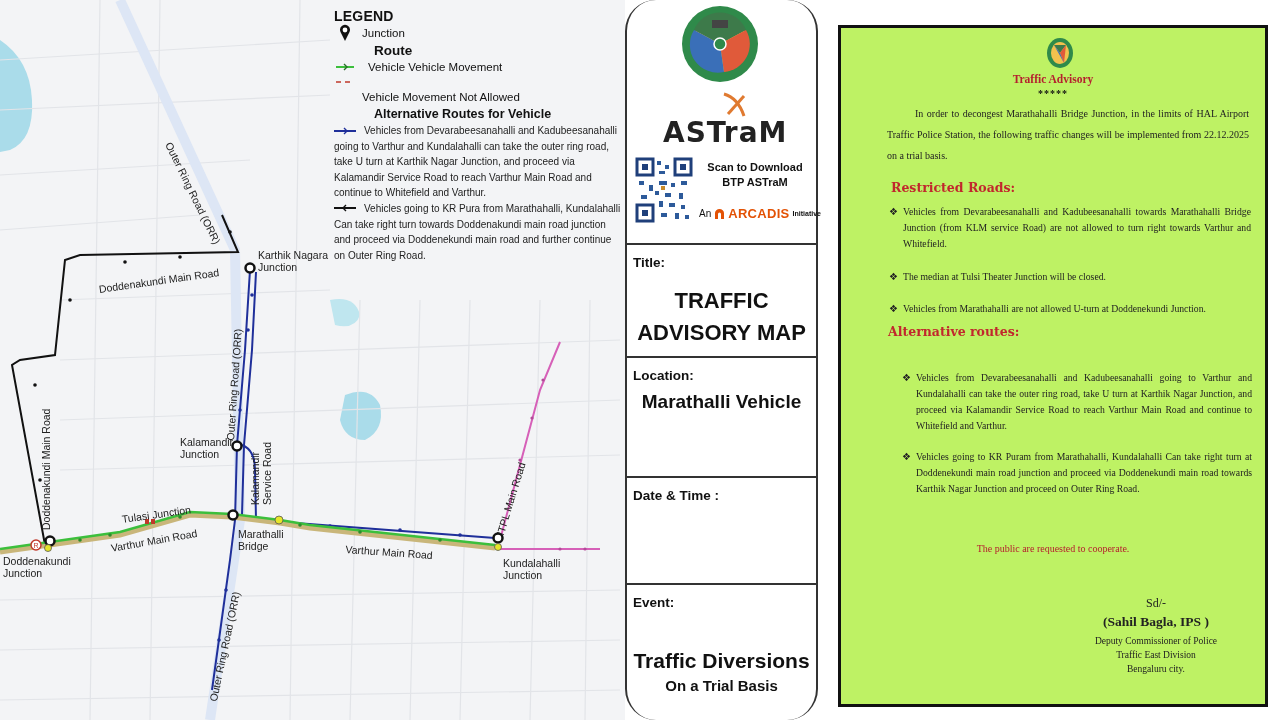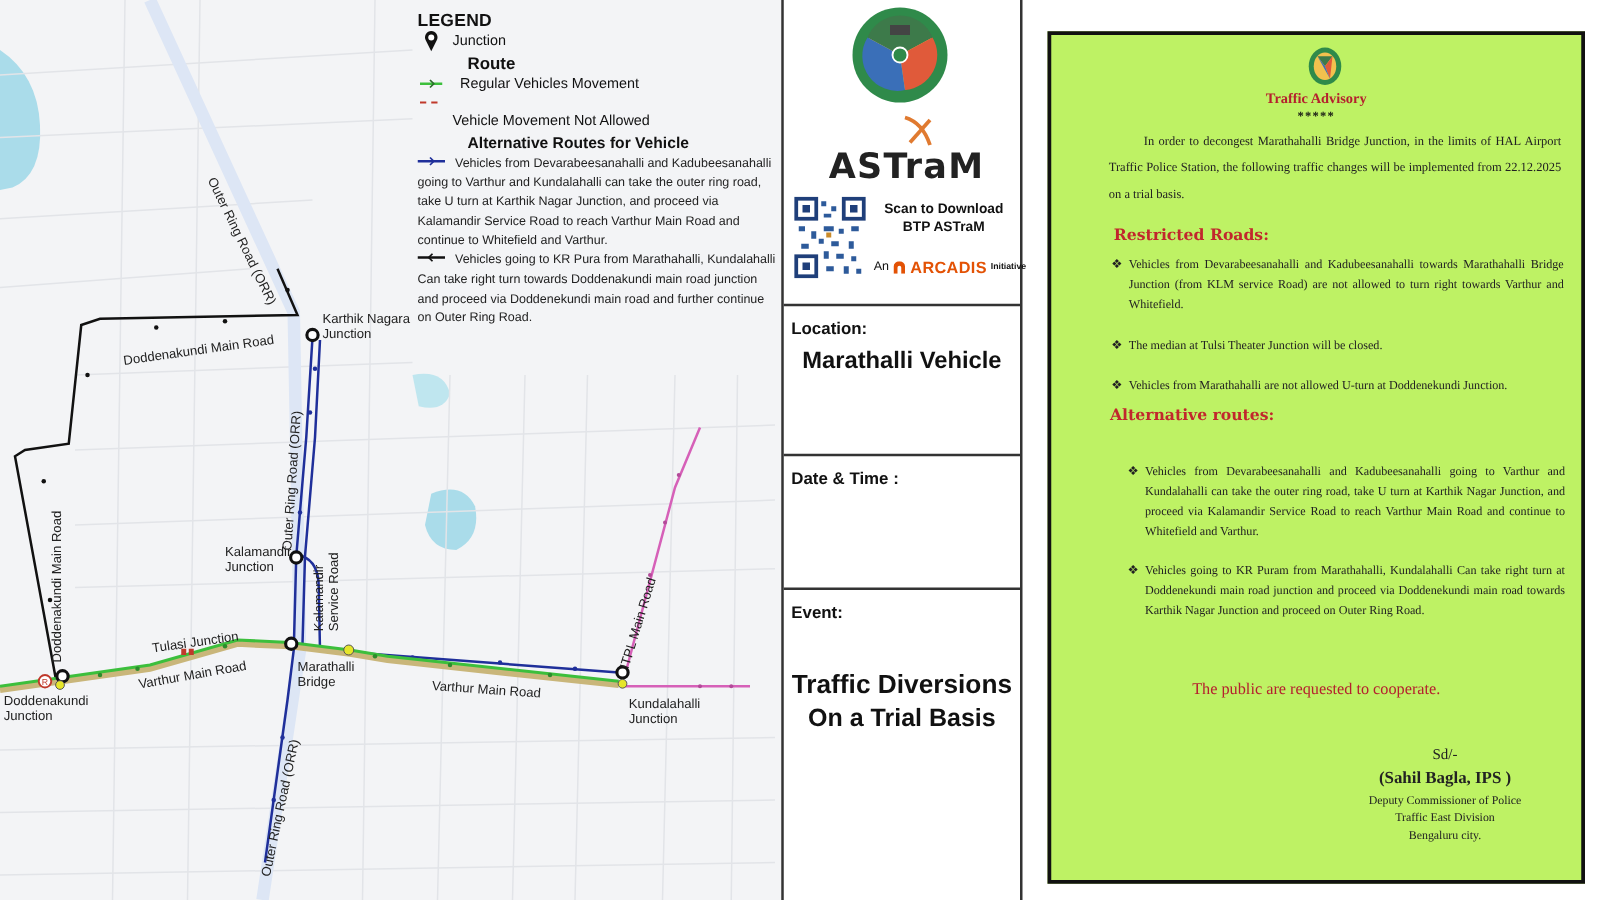--- a/index.html
+++ b/index.html
@@ -16,21 +16,21 @@
   #legend { position: absolute; left: 334px; top: 8px; width: 290px; font-family: Liberation Sans, sans-serif; }
   .lg-title { font-weight: bold; font-size: 14px; letter-spacing: 0.2px; }
   .lg-row { display: flex; align-items: center; font-size: 11.5px; height: 18px; }
   .lg-row .ic { width: 22px; display: inline-flex; justify-content: center; align-items: center; margin-right: 6px; }
   .lg-sub { font-weight: bold; font-size: 13.5px; margin-top: 1px; padding-left: 40px; }
   .lg-alt { font-size: 10px; line-height: 15.4px; color: #222; margin-top: 2px; }
   .lg-alt p { text-indent: 0; }
   .lg-alt .arrow { display: inline-block; width: 22px; margin-right: 8px; vertical-align: middle; }
 
   
-  #title-block { position: absolute; left: 625px; top: 0; width: 193px; height: 720px; border-left: 2px solid #333; border-right: 2px solid #333; background: #fff; }
+  #title-block { position: absolute; left: 625px; top: 0; width: 193px; height: 720px; border-left: 2px solid #333; border-right: 2px solid #333; background: #fff; border-radius: 31px; }
   #logo-area { height: 245px; border-bottom: 2px solid #333; position: relative; }
   .tb-section { border-bottom: 2px solid #333; position: relative; }
   .tb-label { position: absolute; left: 6px; top: 10px; font-size: 13.5px; font-weight: bold; font-family: "Liberation Sans", sans-serif; }
   .tb-value { position: absolute; left: 0; width: 100%; text-align: center; font-weight: bold; font-family: "Liberation Sans", sans-serif; }
   #sec-title { height: 113px; }
   #sec-location { height: 120px; }
   #sec-date { height: 107px; }
   #sec-event { height: 170px; border-bottom: none; }
 
   .astram { position: absolute; left: 36px; top: 116px; font-size: 28px; font-weight: bold; letter-spacing: 1px; color: #222; font-family: "DejaVu Sans", sans-serif; }
@@ -42,21 +42,21 @@
 
   
   #doc { position: absolute; left: 838px; top: 25px; width: 430px; height: 682px; border: 3px solid #111; background: #bef264; font-family: "Liberation Serif", serif; }
   .doc-emblem { position: absolute; left: 205px; top: 9px; width: 28px; height: 32px; }
   .doc-title { position: absolute; left: 0; width: 100%; top: 45px; text-align: center; color: #b5202e; font-weight: bold; font-size: 11.5px; }
   .doc-stars { position: absolute; left: 0; width: 100%; top: 60px; text-align: center; font-size: 10px; font-weight: bold; letter-spacing: 1px; }
   .doc-intro { position: absolute; left: 46px; top: 75px; width: 362px; font-size: 10px; line-height: 21px; text-align: justify; text-indent: 28px; color: #222; }
   .doc-head { position: absolute; font-weight: bold; color: #c1272d; font-size: 12.5px; font-family: "DejaVu Serif", serif; }
   .doc-bullet { position: absolute; font-size: 9.7px; line-height: 16px; color: #222; text-align: justify; }
   .doc-bullet .b { position: absolute; left: -14px; top: 0; font-size: 10px; }
-  .doc-coop { position: absolute; left: 0; width: 100%; top: 515px; text-align: center; color: #b5202e; font-size: 13px; }
+  .doc-coop { position: absolute; left: 0; width: 100%; top: 515px; text-align: center; color: #b5202e; font-size: 10px; }
   .doc-sign { position: absolute; left: 230px; width: 170px; text-align: center; color: #222; }
 </style>
 </head>
 <body>
 
 <div id="map-panel">
   <svg id="map-svg" viewBox="0 0 625 720">
 
     <path d="M0,40 Q30,60 32,100 Q34,140 10,150 L0,152 Z" fill="#aadcea"></path>
     <path d="M345,395 Q370,385 380,405 Q385,430 365,440 Q345,440 340,420 Z" fill="#aadcea"></path>
@@ -190,21 +190,21 @@
       <span>Junction</span>
     </div>
     <div class="lg-sub">Route</div>
     <div class="lg-row">
       <span class="ic">
         <svg width="18" height="8" viewBox="0 0 18 8">
             <line x1="0" y1="4" x2="18" y2="4" stroke="#3cbf3c" stroke-width="2"></line>
             <path d="M8,1 L11,4 L8,7" stroke="#2c6c2c" stroke-width="1.4" fill="none"></path>
           </svg>
       </span>
-      <span style="margin-left:6px">Regular Vehicles Movement</span>
+      <span style="margin-left:6px">Vehicle Vehicle Movement</span>
     </div>
     <div class="lg-row" style="height:12px;">
       <span class="ic">
         <svg width="18" height="6" viewBox="0 0 18 6">
             <line x1="0" y1="3" x2="18" y2="3" stroke="#c0392b" stroke-width="1.5" stroke-dasharray="5,4"></line>
           </svg>
       </span>
     </div>
     <div class="lg-row" style="padding-left:28px;">
       <span>Vehicle Movement Not Allowed</span>
@@ -280,34 +280,41 @@
     <div class="arcadis">
       <span>An</span>
       <svg width="11" height="10" viewBox="0 0 11 10">
           <path d="M1,10 L1,4 A4.5,4 0 0 1 10,4 L10,10 L7,10 L7,5 A1.5,1.5 0 0 0 4,5 L4,10 Z" fill="#e35205"></path>
         </svg>
       <span class="brand">ARCADIS</span>
       <small>Initiative</small>
     </div>
   </div>
 
+  <div id="sec-title" class="tb-section">
+    <div class="tb-label">Title:</div>
+    <div class="tb-value" style="top:40px;font-size:22px;line-height:32px;">
+      <div>TRAFFIC</div>
+      <div>ADVISORY MAP</div>
+    </div>
+  </div>
 
   <div id="sec-location" class="tb-section">
     <div class="tb-label">Location:</div>
     <div class="tb-value" style="top:33px;font-size:19px;">Marathalli Vehicle</div>
   </div>
 
   <div id="sec-date" class="tb-section">
     <div class="tb-label">Date &amp; Time :</div>
   </div>
 
   <div id="sec-event" class="tb-section">
     <div class="tb-label">Event:</div>
     <div class="tb-value" style="top:64px;font-size:21px;">Traffic Diversions</div>
-    <div class="tb-value" style="top:92px;font-size:20px;">On a Trial Basis</div>
+    <div class="tb-value" style="top:92px;font-size:15px;">On a Trial Basis</div>
   </div>
 </div>
 
 <div id="doc">
   <svg class="doc-emblem" viewBox="0 0 28 32">
     <ellipse cx="14" cy="16" rx="13" ry="15" fill="#2f8a4a"></ellipse>
     <ellipse cx="14" cy="16" rx="9" ry="11" fill="#f2c14e"></ellipse>
     <path d="M14,16 L8,8 L20,8 Z" fill="#3d7a4a"></path>
     <path d="M14,16 L20,8 L18,26 Z" fill="#e05a3a"></path>
     <path d="M14,16 L18,26 L8,8 Z" fill="#3a6fb8"></path>

